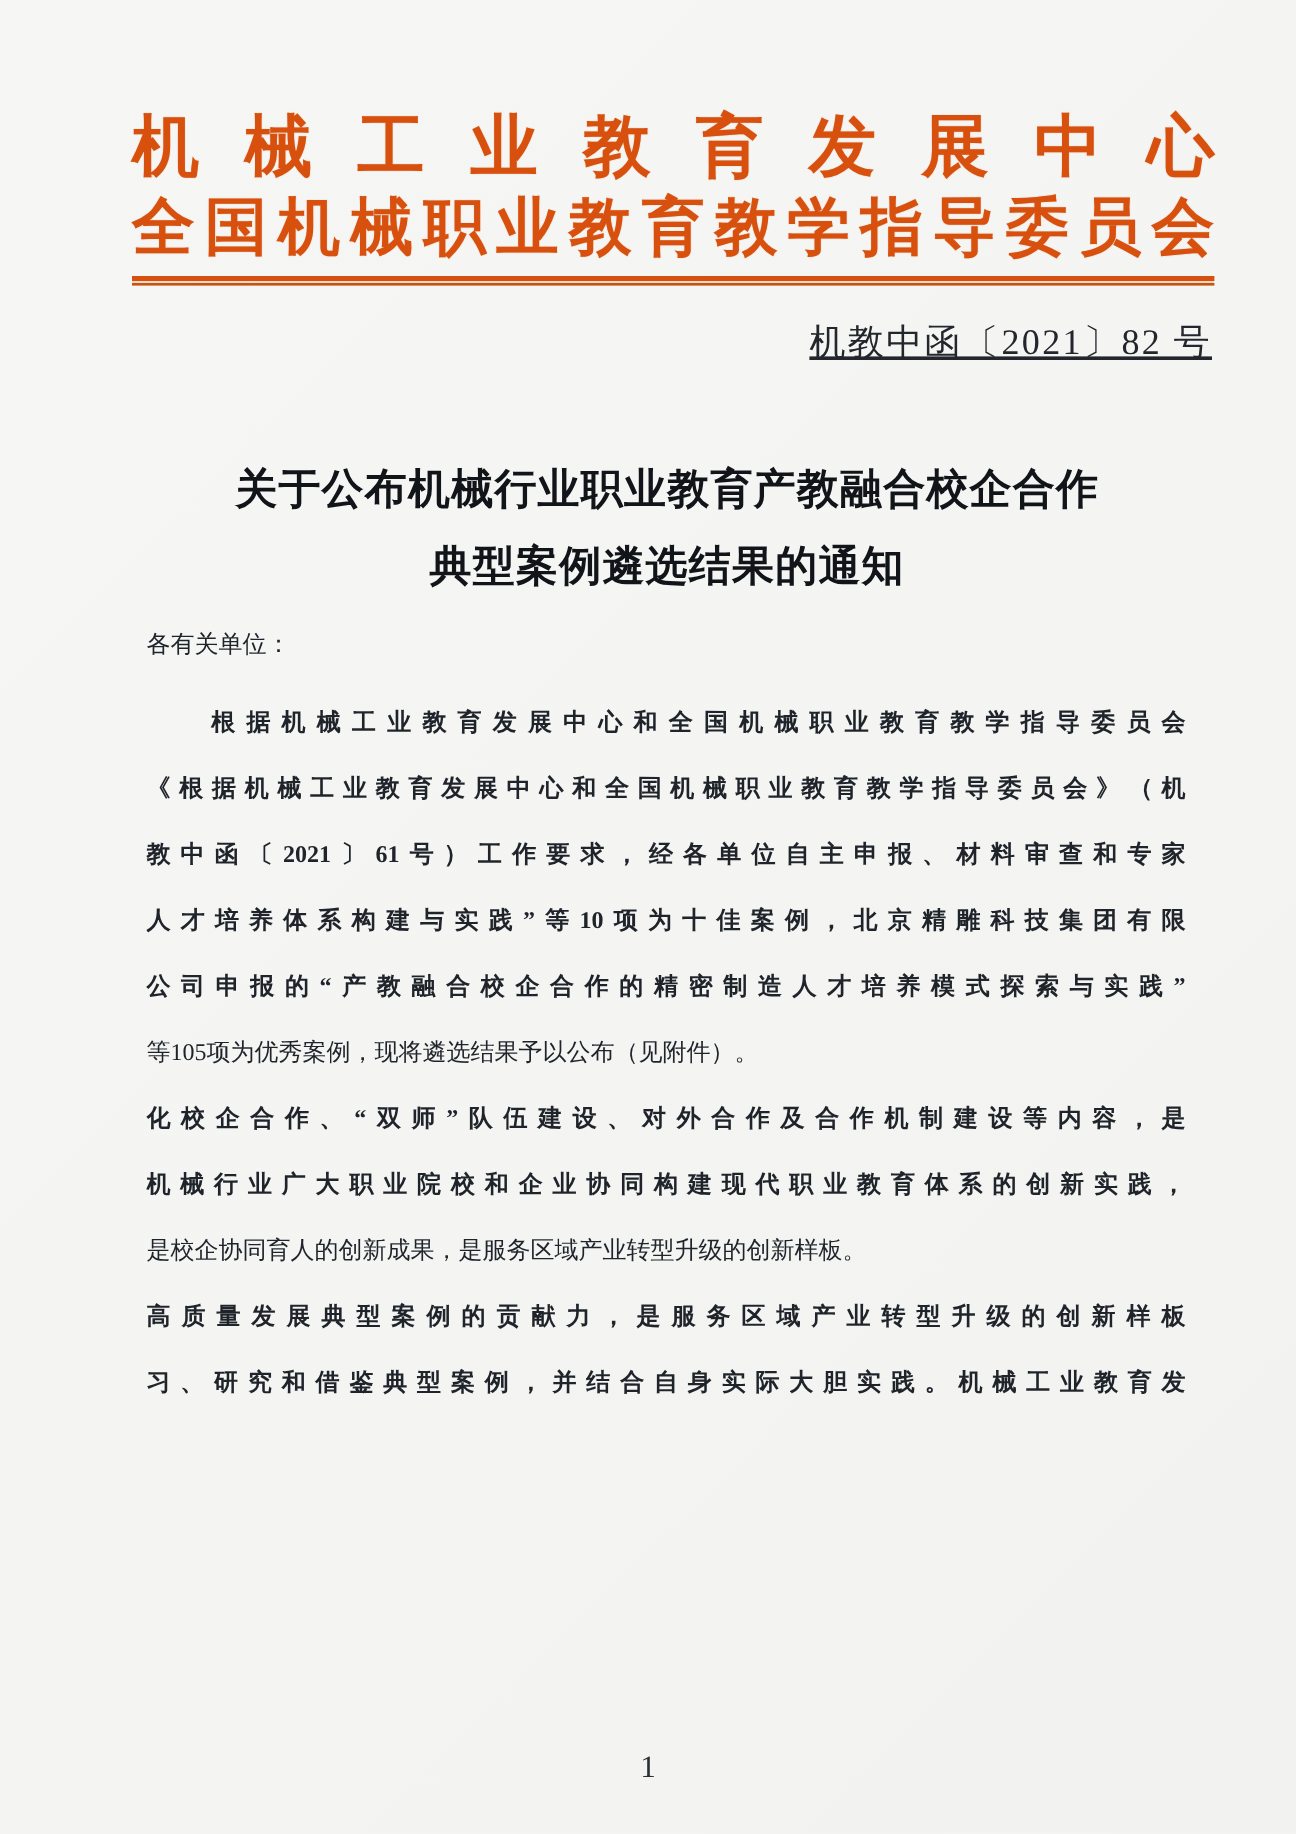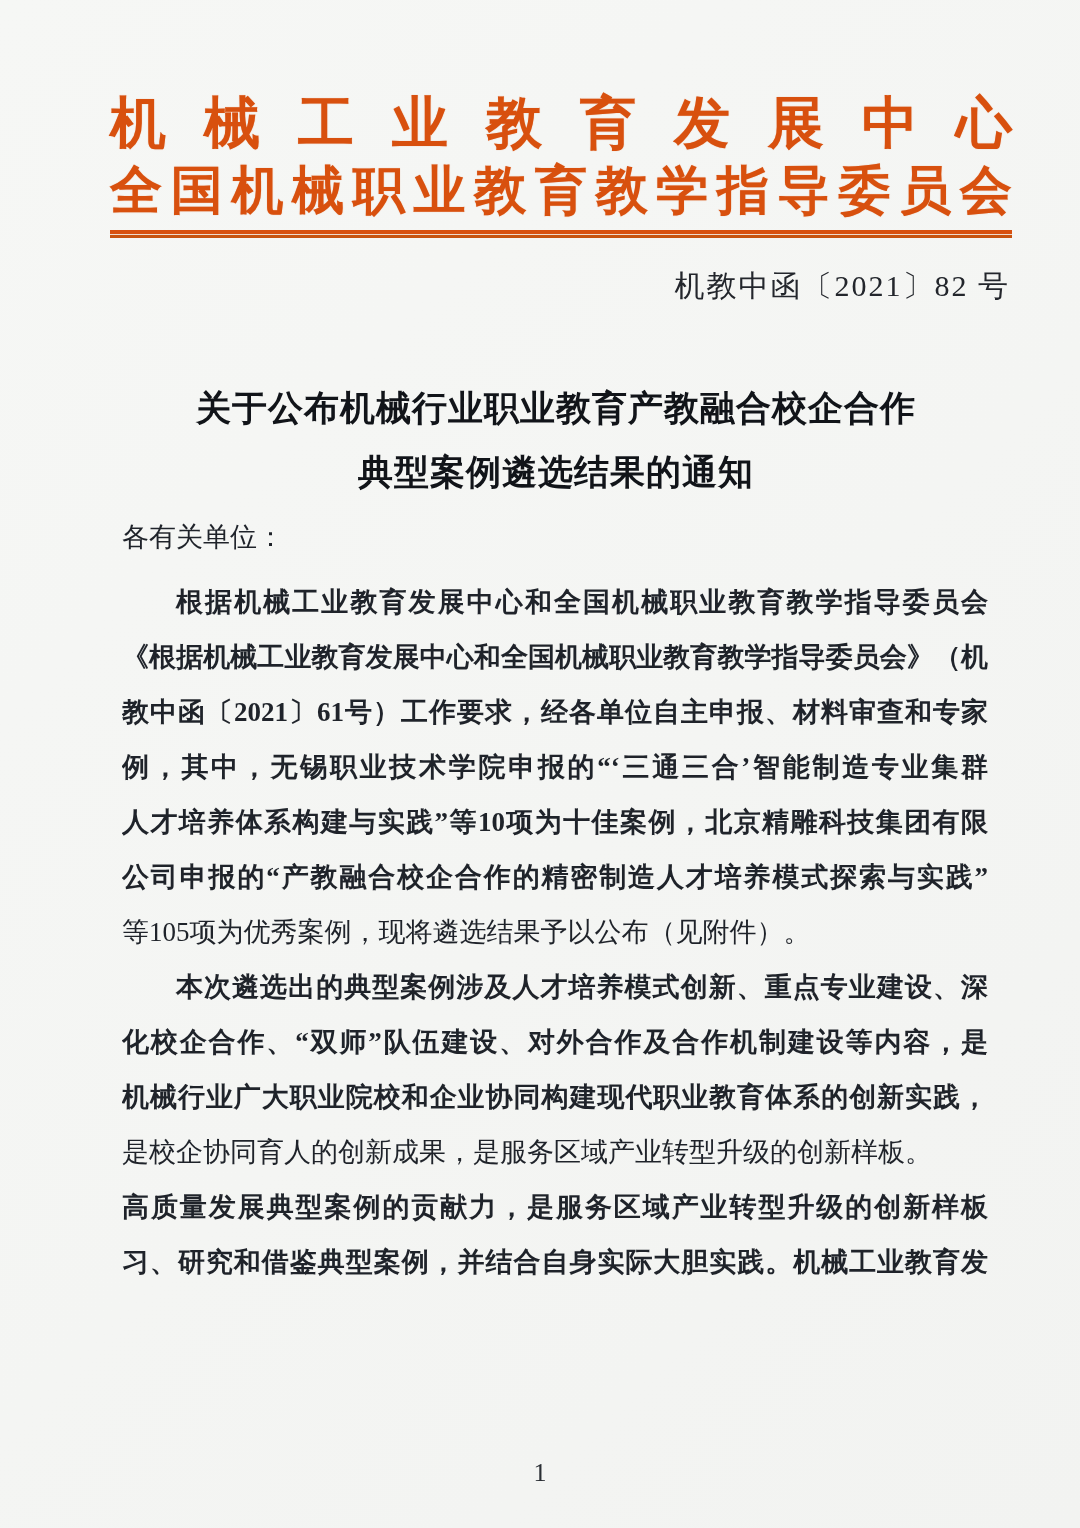--- a/index.html
+++ b/index.html
@@ -55,20 +55,21 @@
 
   
   .doc-number {
     position: absolute;
     top: 266px;
     right: 70px;
     font-size: 30px;
     line-height: 40px;
     color: #23262c;
     letter-spacing: 2px;
+    text-decoration: underline;
   }
 
   
   .doc-title {
     position: absolute;
     top: 376px;
     left: 16px;
     width: 100%;
     text-align: center;
     font-family: "Liberation Sans", "DejaVu Sans", sans-serif;
@@ -78,21 +79,21 @@
     color: #111419;
     letter-spacing: 1px;
   }
 
   
   .doc-body {
     position: absolute;
     top: 510px;
     left: 122px;
     width: 866px;
-    font-size: 27px;
+    font-size: 20px;
     line-height: 55px;
     color: #1f232a;
   }
   .salutation {
     margin-bottom: 10px;
   }
   .para { margin: 0; }
   .bline {
     width: 100%;
     box-sizing: border-box;
@@ -165,27 +166,25 @@
     <div>典型案例遴选结果的通知</div>
   </div>
 
   <div class="doc-body">
     <div class="salutation">各有关单位：</div>
 
   <div class="para">
         <div class="bline full ind">根据机械工业教育发展中心和全国机械职业教育教学指导委员会</div>
         <div class="bline full">《根据机械工业教育发展中心和全国机械职业教育教学指导委员会》（机</div>
         <div class="bline full">教中函〔2021〕61号）工作要求，经各单位自主申报、材料审查和专家</div>
-        <div class="bline full">例，其中，无锡职业技术学院申报的“‘三通三合’智能制造专业集群</div>
         <div class="bline full">人才培养体系构建与实践”等10项为十佳案例，北京精雕科技集团有限</div>
         <div class="bline full">公司申报的“产教融合校企合作的精密制造人才培养模式探索与实践”</div>
         <div class="bline">等105项为优秀案例，现将遴选结果予以公布（见附件）。</div>
       </div>
       <div class="para">
-        <div class="bline full ind">本次遴选出的典型案例涉及人才培养模式创新、重点专业建设、深</div>
         <div class="bline full">化校企合作、“双师”队伍建设、对外合作及合作机制建设等内容，是</div>
         <div class="bline full">机械行业广大职业院校和企业协同构建现代职业教育体系的创新实践，</div>
         <div class="bline">是校企协同育人的创新成果，是服务区域产业转型升级的创新样板。</div>
       </div>
       <div class="para">
         <div class="bline full">高质量发展典型案例的贡献力，是服务区域产业转型升级的创新样板</div>
         <div class="bline full">习、研究和借鉴典型案例，并结合自身实际大胆实践。机械工业教育发</div>
       </div>
     </div>
 

